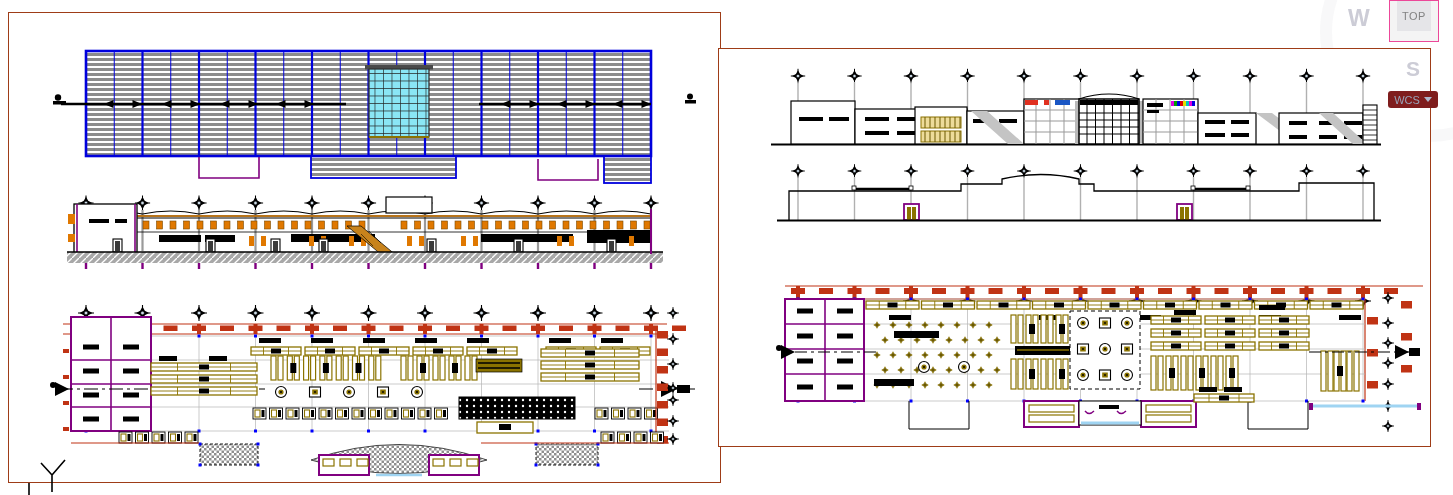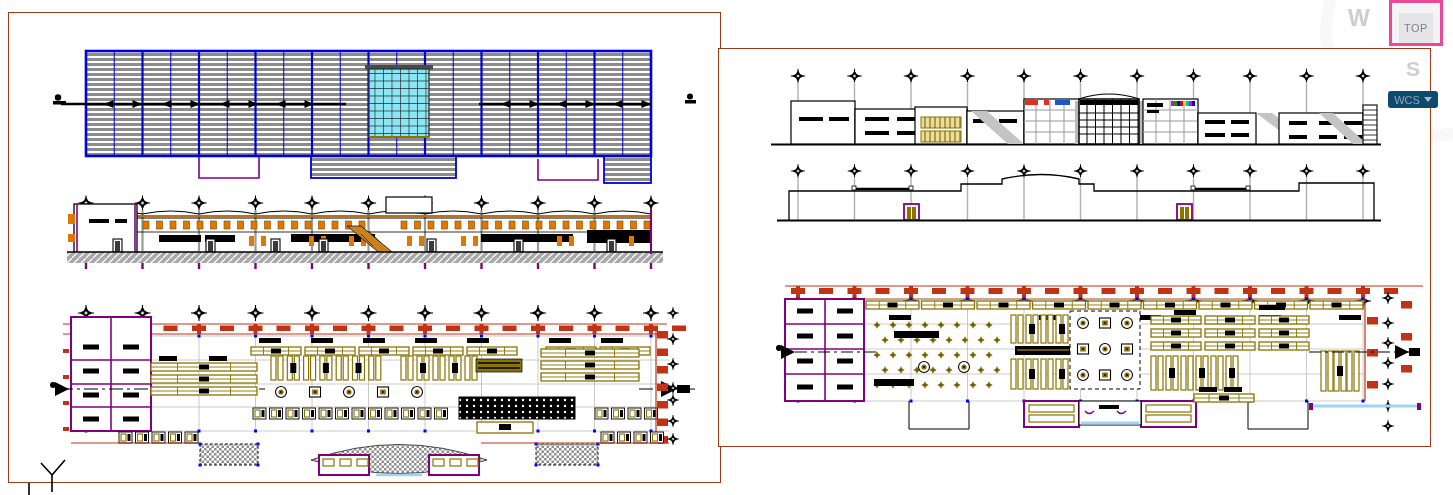--- a/index.html
+++ b/index.html
@@ -7,24 +7,24 @@
   .sheet{position:absolute;border:1.5px solid var(--sheet-border);box-sizing:border-box;background:#fff;}
   #sheetL{left:8px;top:12px;width:713px;height:471px;}
   #sheetR{left:718px;top:48px;width:713px;height:399px;}
   .sheet svg{position:absolute;left:0;top:0;}
   .ring{position:absolute;border-radius:50%;border:12px solid rgba(110,110,140,0.05);pointer-events:none;}
   #ring1{left:1320px;top:-78px;width:196px;height:196px;}
   .ghost{position:absolute;color:#ccccd6;font-weight:bold;user-select:none;}
   #w-label{left:1348px;top:5px;font-size:23px;}
   #s-label{left:1406px;top:57px;font-size:21px;}
   .viewcube{position:absolute;left:1389px;top:0;width:48px;height:40px;background:#f4f4f4;
-    border:3px solid #ec4899;display:flex;align-items:flex-end;justify-content:center;cursor:pointer;}
+    border:1px solid #ec4899;display:flex;align-items:flex-start;justify-content:center;cursor:pointer;}
   .viewcube-face{width:34px;height:30px;background:#e5e5e8;display:flex;align-items:center;
     justify-content:center;font-size:11px;color:#838383;letter-spacing:.5px;}
-  .wcs{position:absolute;left:1388px;top:91px;width:50px;height:17px;background:#0c4a6e;border-radius:3px;
+  .wcs{position:absolute;left:1388px;top:91px;width:50px;height:17px;background:#7f1d1d;border-radius:3px;
     display:flex;align-items:center;justify-content:center;gap:4px;font-size:11px;color:#99a3b8;cursor:pointer;}
   .wcs-arrow{width:0;height:0;border-left:4px solid transparent;border-right:4px solid transparent;
     border-top:5px solid #aeb8cd;}
   #ucs{position:absolute;left:24px;top:455px;}
 </style>
 </head>
 <body>
 
 <div class="canvas">
 

